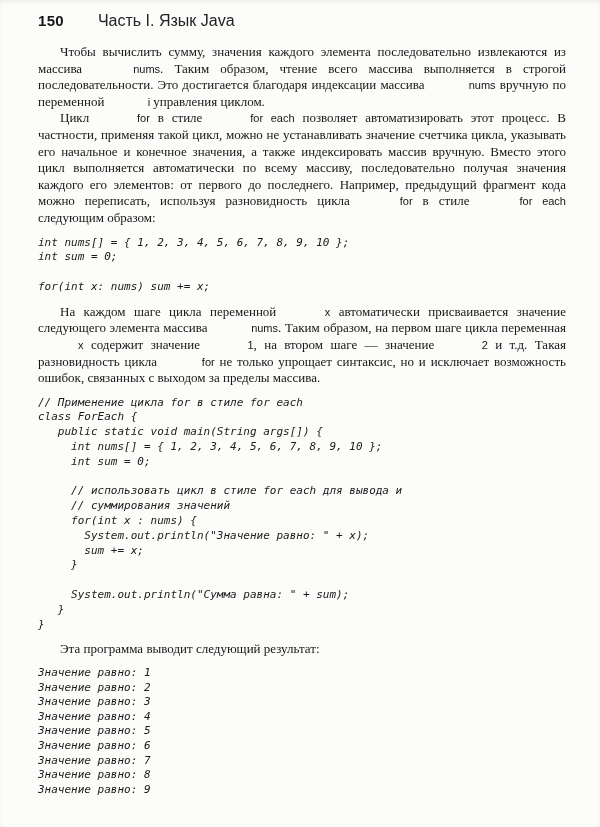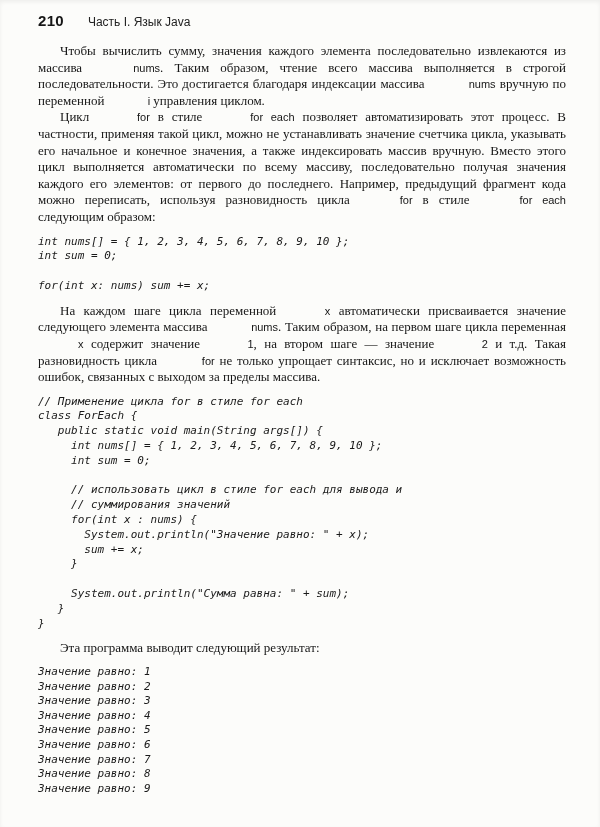--- a/index.html
+++ b/index.html
@@ -25,22 +25,22 @@
     align-items: baseline;
     font-family: "Liberation Sans", sans-serif;
     margin-bottom: 14px;
   }
   .page-number {
     font-size: 15px;
     font-weight: bold;
     letter-spacing: 0.3px;
   }
   .running-title {
-    font-size: 12px;
-    margin-left: 24px;
+    font-size: 16px;
+    margin-left: 34px;
     color: #222;
   }
   .page-body {
     font-size: 13px;
     line-height: 16.6px;
   }
   .para {
     margin: 0;
     text-align: justify;
     text-indent: 22px;
@@ -64,21 +64,21 @@
     margin-top: 8px;
     margin-bottom: 4px;
     line-height: 14.6px;
   }
 </style>
 </head>
 <body>
 
 <div class="book-page">
   <div class="page-header">
-    <span class="page-number">210</span>
+    <span class="page-number">150</span>
     <span class="running-title">Часть I. Язык Java</span>
   </div>
   <div class="page-body">
       <p class="para"><span class="text-run">Чтобы вычислить сумму, значения каждого элемента последовательно извлекаются из массива </span><span class="inline-code">nums</span><span class="text-run">. Таким образом, чтение всего массива выполняется в строгой последовательности. Это достигается благодаря индексации массива </span><span class="inline-code">nums</span><span class="text-run"> вручную по переменной </span><span class="inline-code">i</span><span class="text-run"> управления циклом.</span></p>
       <p class="para"><span class="text-run">Цикл </span><span class="inline-code">for</span><span class="text-run"> в стиле </span><span class="inline-code">for each</span><span class="text-run"> позволяет автоматизировать этот процесс. В частности, применяя такой цикл, можно не устанавливать значение счетчика цикла, указывать его начальное и конечное значения, а также индексировать массив вручную. Вместо этого цикл выполняется автоматически по всему массиву, последовательно получая значения каждого его элементов: от первого до последнего. Например, предыдущий фрагмент кода можно переписать, используя разновидность цикла </span><span class="inline-code">for</span><span class="text-run"> в стиле </span><span class="inline-code">for each</span><span class="text-run"> следующим образом:</span></p>
       <pre class="code-block">int nums[] = { 1, 2, 3, 4, 5, 6, 7, 8, 9, 10 };
 int sum = 0;
 
 for(int x: nums) sum += x;</pre>
       <p class="para"><span class="text-run">На каждом шаге цикла переменной </span><span class="inline-code">x</span><span class="text-run"> автоматически присваивается значение следующего элемента массива </span><span class="inline-code">nums</span><span class="text-run">. Таким образом, на первом шаге цикла переменная </span><span class="inline-code">x</span><span class="text-run"> содержит значение </span><span class="inline-code">1</span><span class="text-run">, на втором шаге — значение </span><span class="inline-code">2</span><span class="text-run"> и т.д. Такая разновидность цикла </span><span class="inline-code">for</span><span class="text-run"> не только упрощает синтаксис, но и исключает возможность ошибок, связанных с выходом за пределы массива.</span></p>

